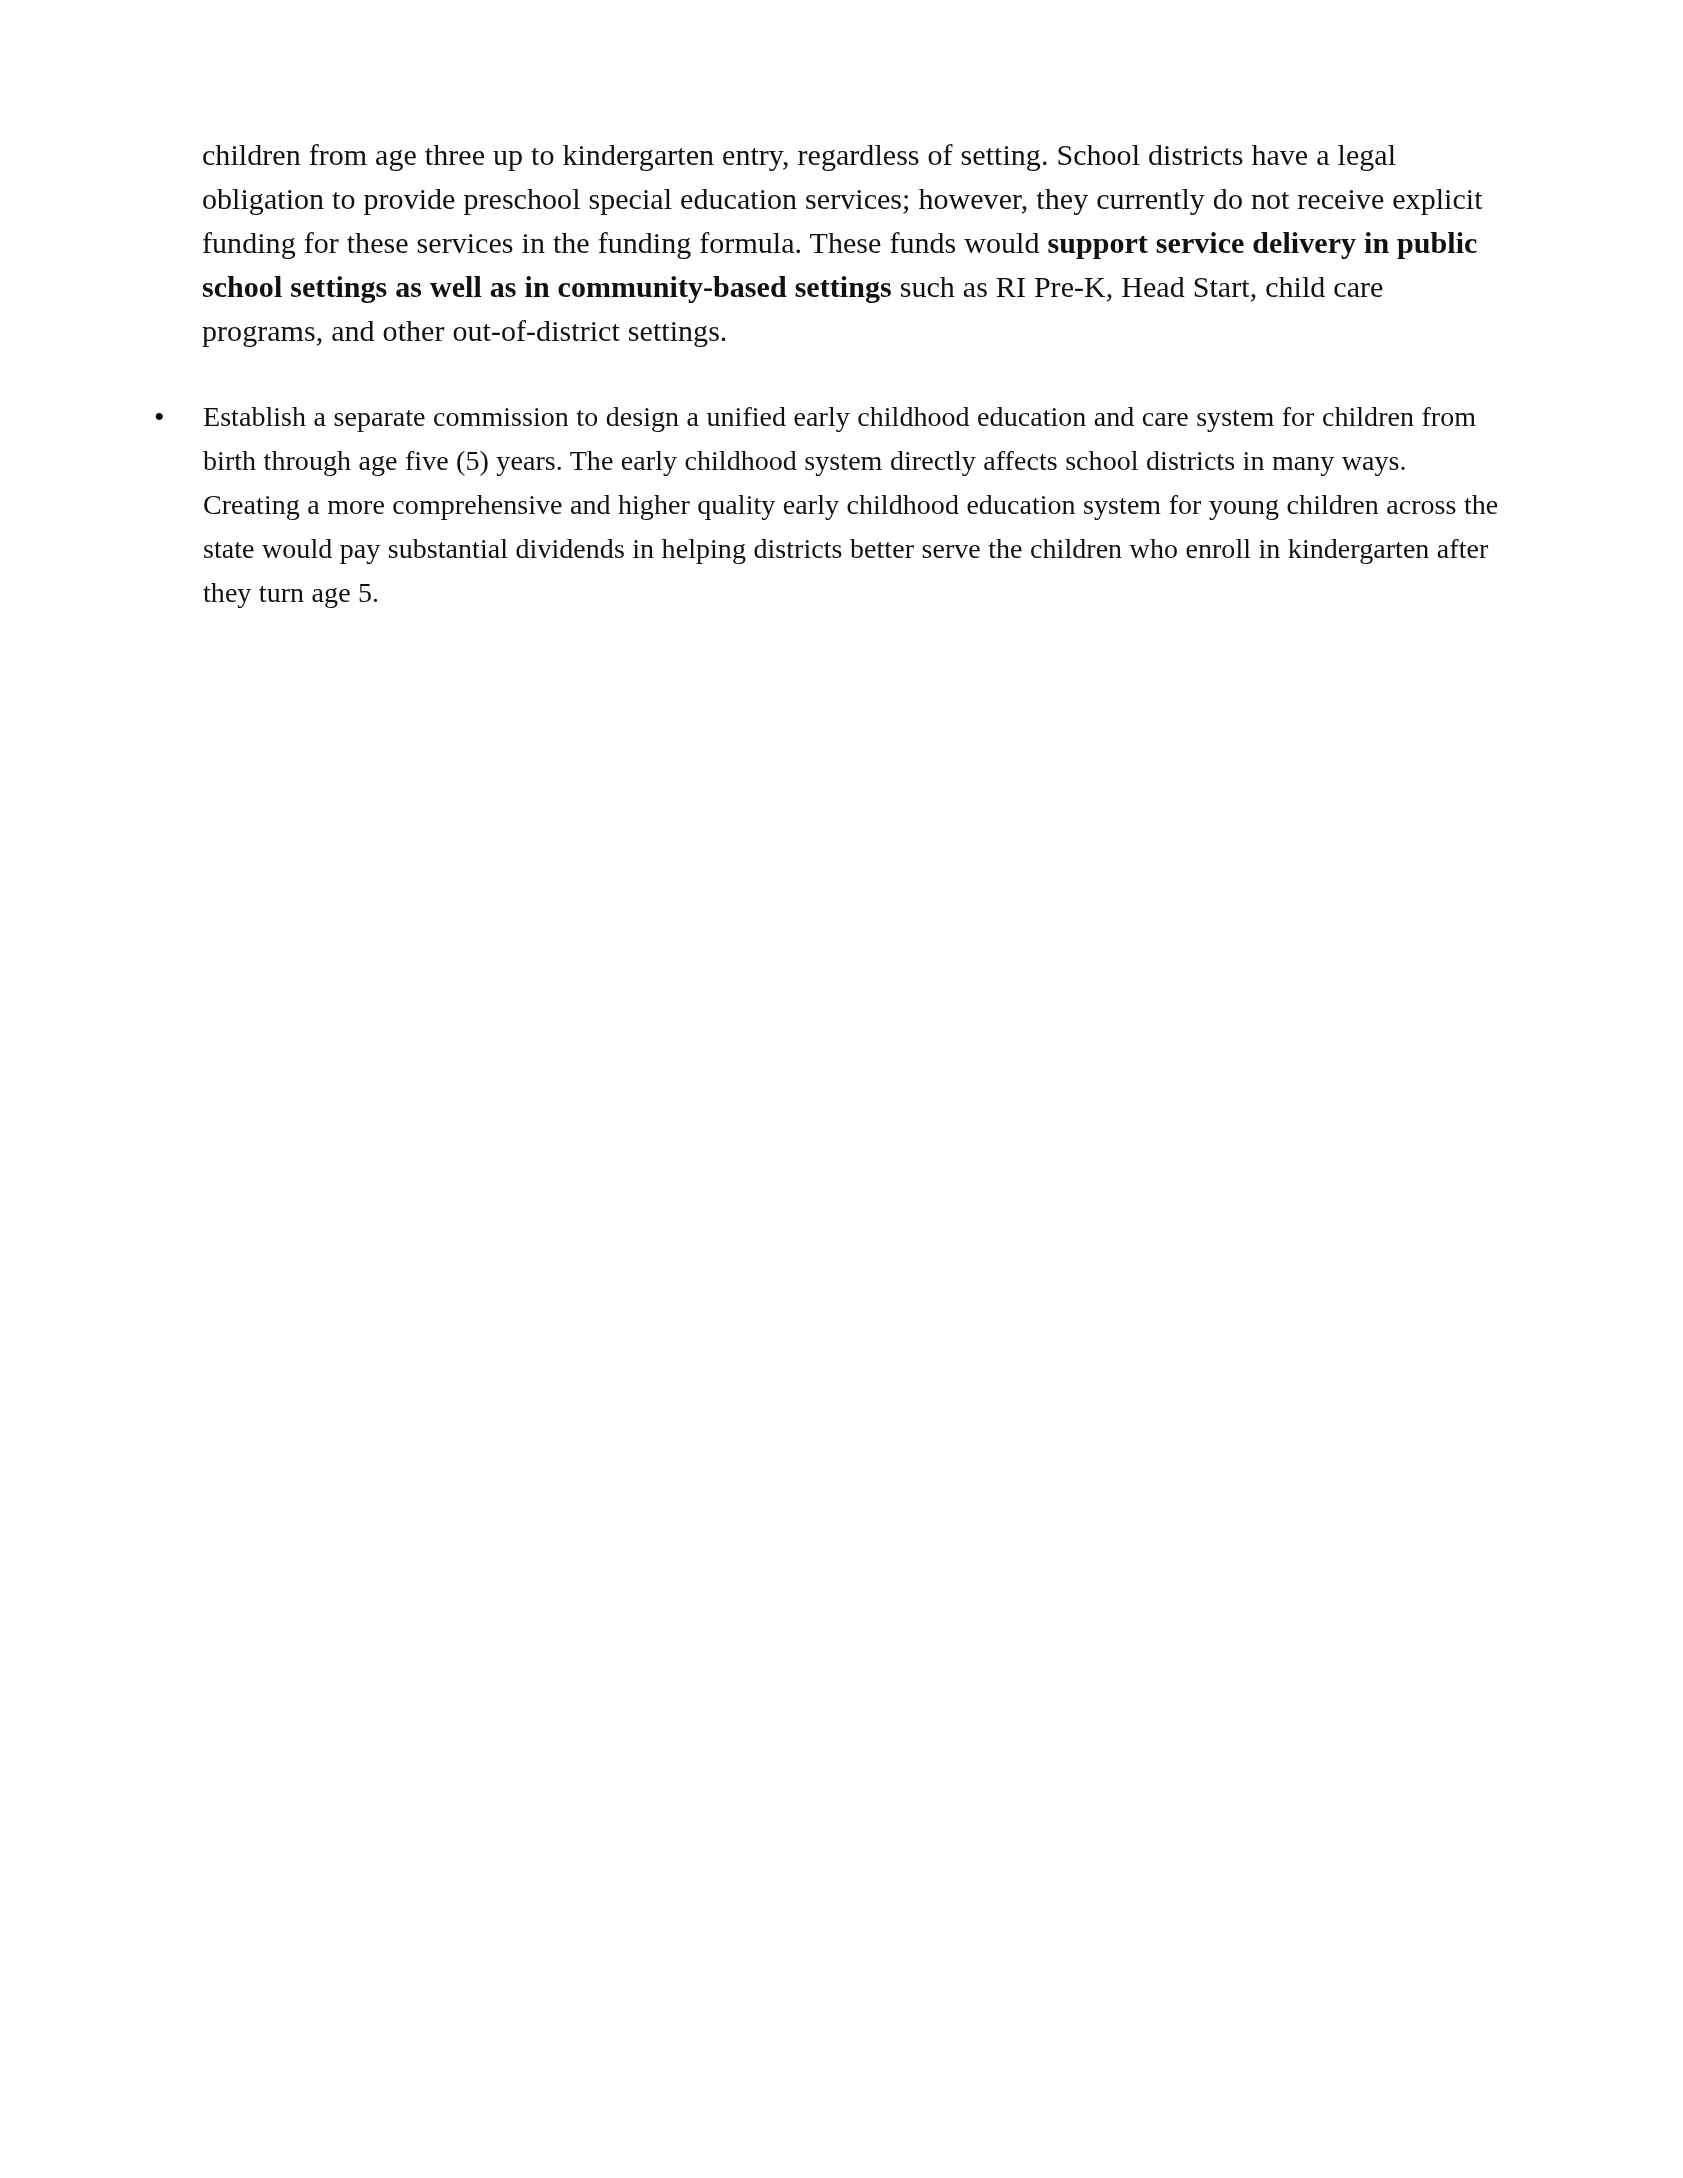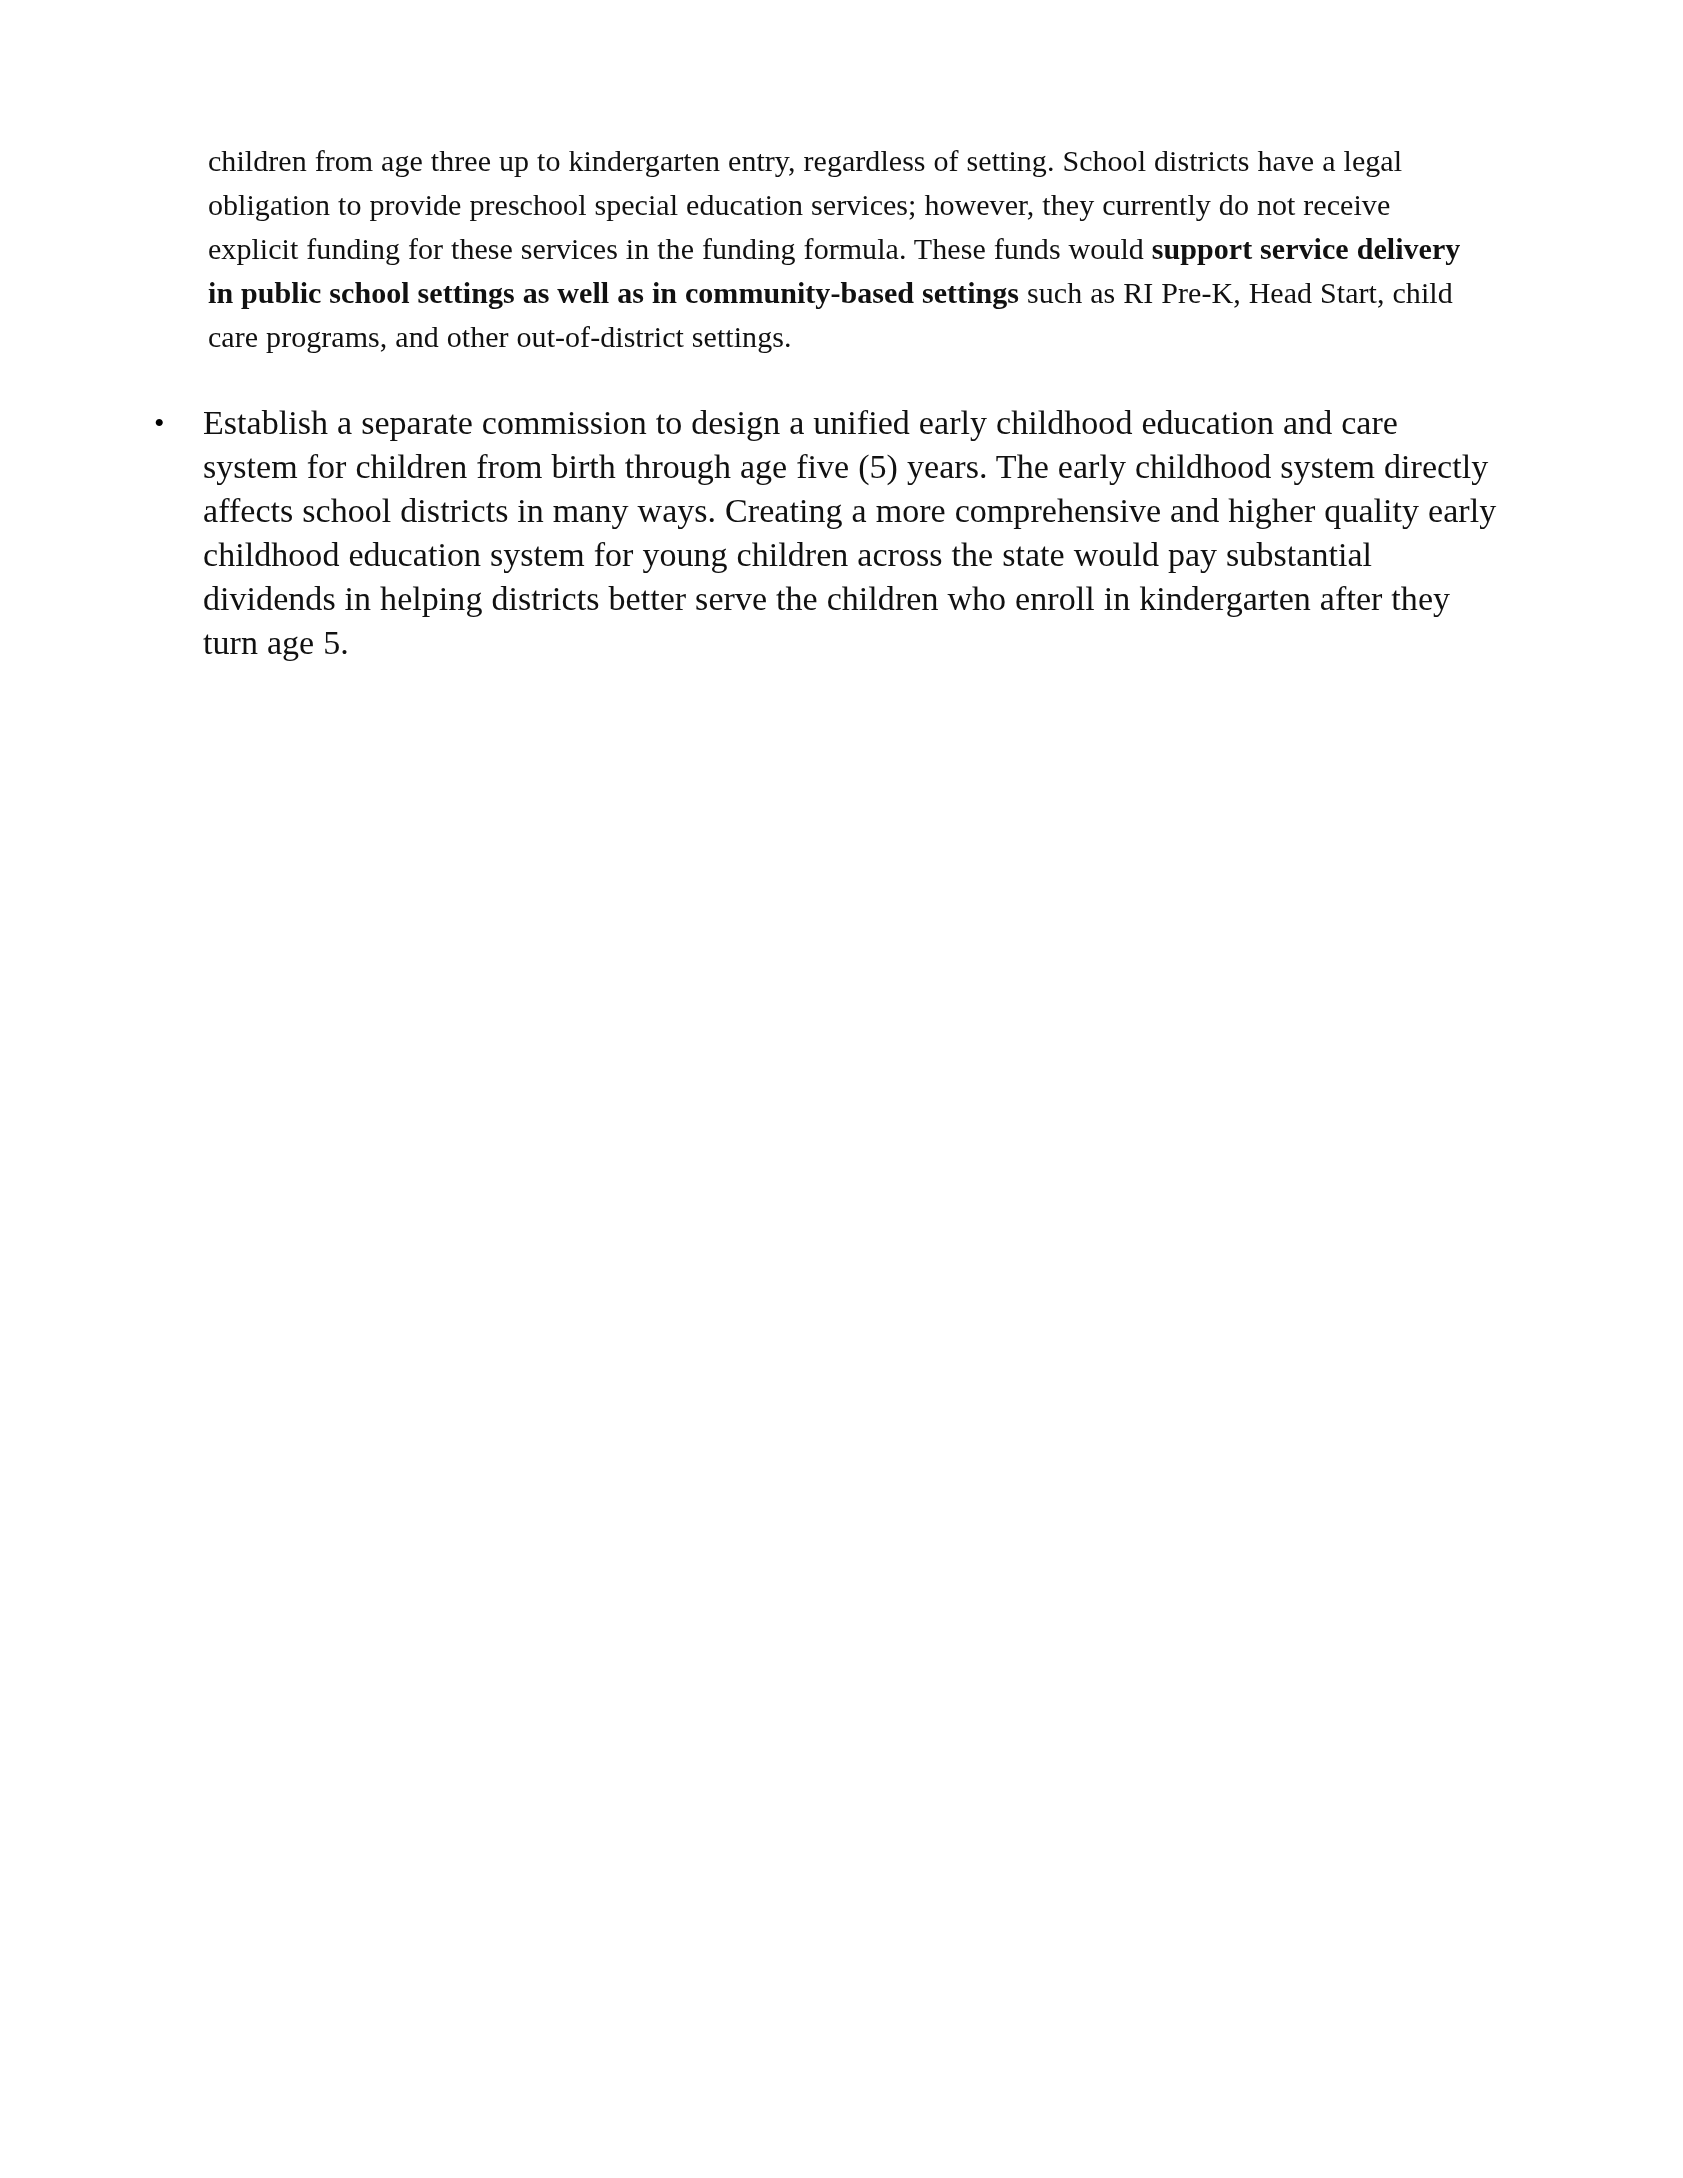--- a/index.html
+++ b/index.html
@@ -26,21 +26,21 @@
     left: 194px;
     top: 125px;
     width: 1307px;
   }
   .para {
     font-size: 30px;
     line-height: 44px;
     text-align: left;
     letter-spacing: 0.05px;
     word-spacing: 0.4px;
-    margin: 14px;
+    margin: 8px;
     color: #111111;
   }
   .para.continuation {
     margin-bottom: 36px;
   }
   strong {
     font-weight: bold;
   }
   
   .bullet-block {
@@ -57,21 +57,21 @@
     width: 57px;
     font-size: 30px;
     line-height: 44px;
     text-align: left;
     padding-left: 8px;
     box-sizing: border-box;
     color: #000000;
   }
   .bullet-text {
     flex: 1 1 auto;
-    font-size: 34px;
+    font-size: 28px;
     line-height: 44px;
     text-align: left;
     letter-spacing: 0.05px;
     word-spacing: 0.4px;
     color: #111111;
   }
   
   .bullet-block {
     margin-left: -48px;
   }

